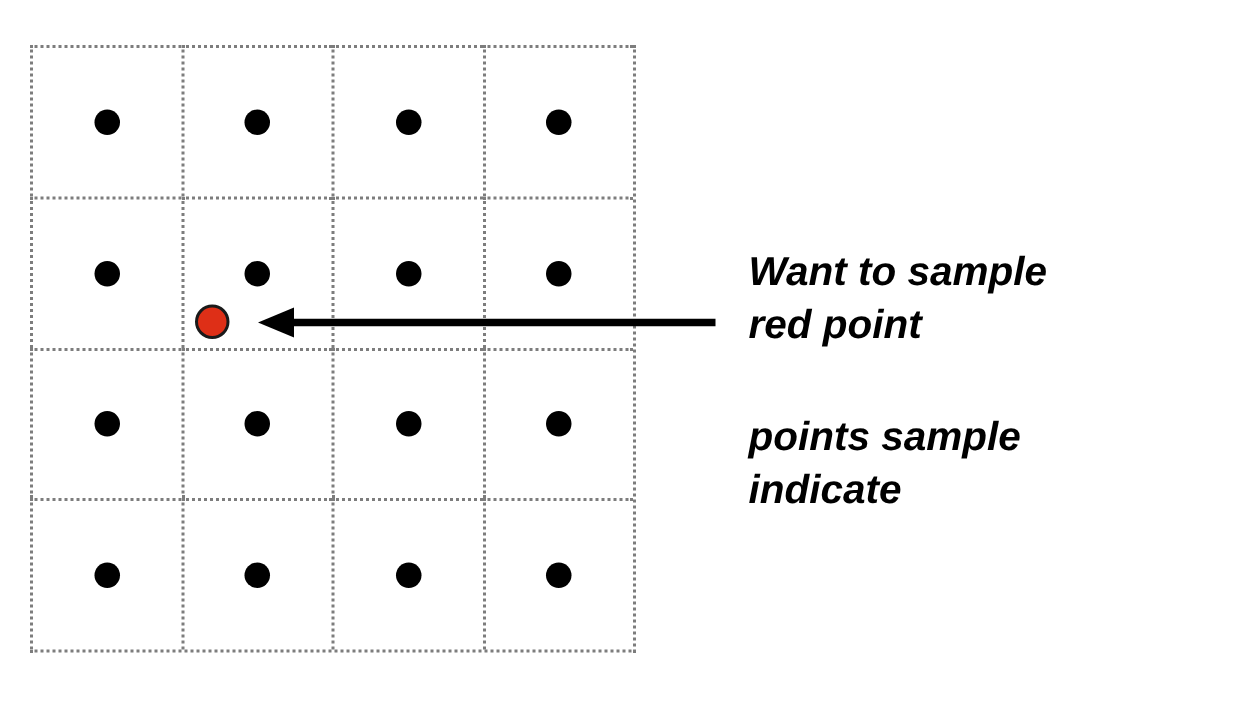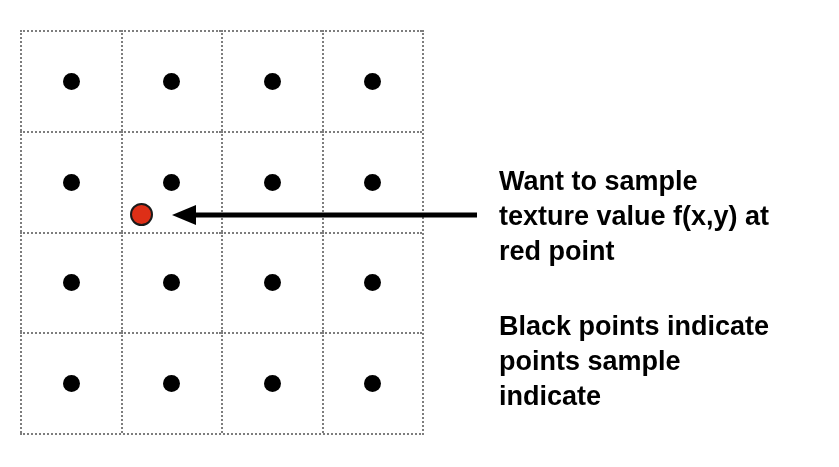--- a/index.html
+++ b/index.html
@@ -7,20 +7,21 @@
     padding: 0;
     background: #ffffff;
     font-family: "Liberation Sans", sans-serif;
   }
   .canvas {
     position: relative;
     width: 839px;
     height: 467px;
     background: #ffffff;
     overflow: hidden;
+    font-style: italic;
   }
   .texel-grid {
     position: absolute;
     left: 20px;
     top: 30px;
     width: 404px;
     height: 405px;
     display: grid;
     grid-template-columns: repeat(4, 1fr);
     grid-template-rows: repeat(4, 1fr);
@@ -139,23 +140,21 @@
   <span class="red-dot" style="background: rgb(222, 47, 23);"></span>
 
   <svg class="arrow-svg" width="839" height="467" viewBox="0 0 839 467">
     <line x1="477" y1="215" x2="192" y2="215" stroke="#000000" stroke-width="5"></line>
     <polygon points="172,215 196,205 196,225" fill="#000000"></polygon>
   </svg>
 
   <div class="caption-block">
     <p>
       <span class="caption-line">Want to sample</span>
-      <span class="caption-line">texture value f(x,y) at</span>
       <span class="caption-line">red point</span>
     </p>
     <p>
-      <span class="caption-line">Black points indicate</span>
       <span class="caption-line">points sample</span>
       <span class="caption-line">indicate</span>
     </p>
   </div>
 
 </div>
 
 </body></html>

